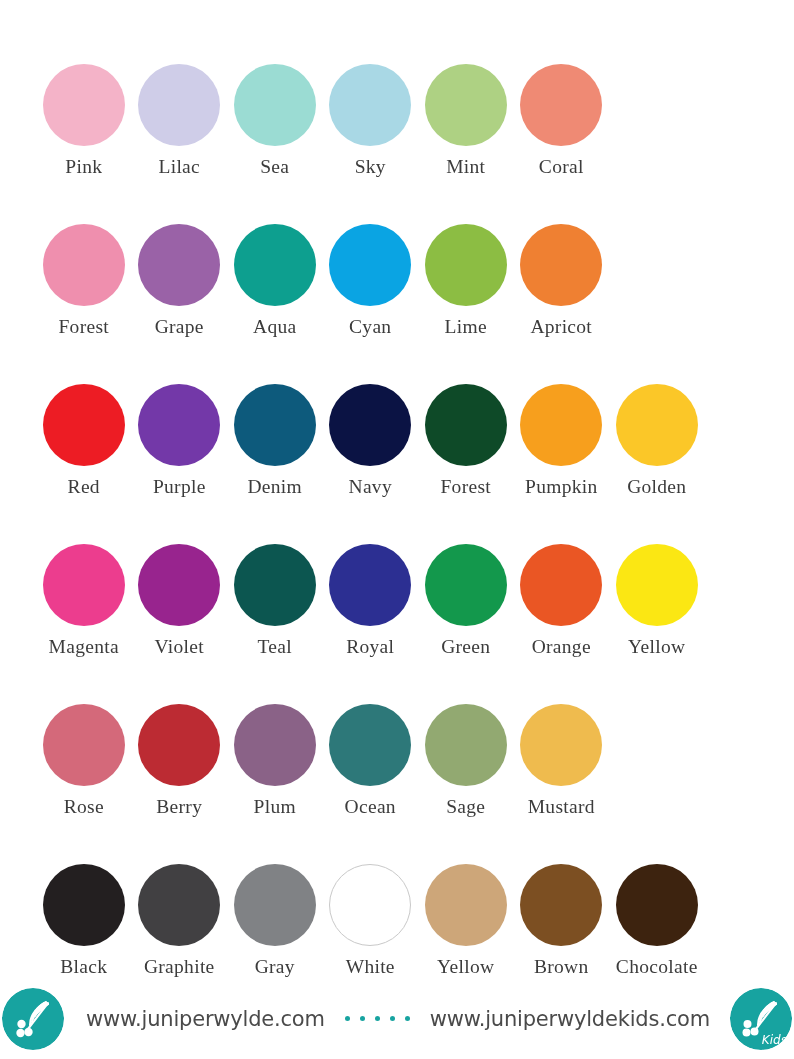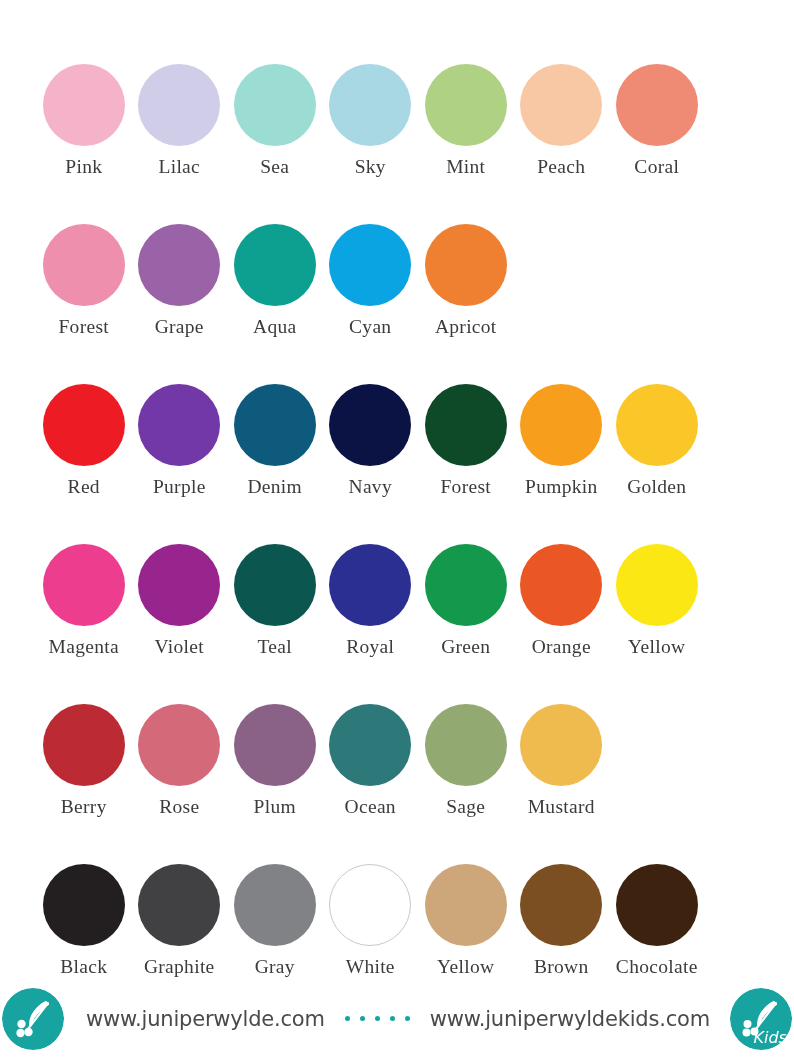--- a/index.html
+++ b/index.html
@@ -122,21 +122,21 @@
     height: 5px;
     border-radius: 50%;
     margin: 0 5px;
   }
 
   .logo-kids-text {
     position: absolute;
     right: 5px;
     bottom: 3px;
     font-family: "DejaVu Sans", sans-serif;
-    font-size: 16px;
+    font-size: 12px;
     color: #ffffff;
     font-style: italic;
     margin-top: 40px;
   }
 </style>
 </head>
 <body>
 
 <div id="palette-sheet">
 
@@ -156,24 +156,20 @@
         </div>
         <div class="swatch-cell">
           <div class="swatch-dot" style="background: rgb(169, 216, 229);"></div>
           <div class="swatch-label">Sky</div>
         </div>
         <div class="swatch-cell">
           <div class="swatch-dot" style="background: rgb(174, 209, 131);"></div>
           <div class="swatch-label">Mint</div>
         </div>
         <div class="swatch-cell">
-          <div class="swatch-dot" style="background: rgb(248, 200, 164);"></div>
-          <div class="swatch-label">Peach</div>
-        </div>
-        <div class="swatch-cell">
           <div class="swatch-dot" style="background: rgb(239, 138, 116);"></div>
           <div class="swatch-label">Coral</div>
         </div>
       </div>
       <div class="swatch-row">
         <div class="swatch-cell">
           <div class="swatch-dot" style="background: rgb(239, 143, 174);"></div>
           <div class="swatch-label">Forest</div>
         </div>
         <div class="swatch-cell">
@@ -182,20 +178,24 @@
         </div>
         <div class="swatch-cell">
           <div class="swatch-dot" style="background: rgb(13, 159, 143);"></div>
           <div class="swatch-label">Aqua</div>
         </div>
         <div class="swatch-cell">
           <div class="swatch-dot" style="background: rgb(10, 164, 227);"></div>
           <div class="swatch-label">Cyan</div>
         </div>
         <div class="swatch-cell">
+          <div class="swatch-dot" style="background: rgb(140, 189, 67);"></div>
+          <div class="swatch-label">Lime</div>
+        </div>
+        <div class="swatch-cell">
           <div class="swatch-dot" style="background: rgb(239, 128, 50);"></div>
           <div class="swatch-label">Apricot</div>
         </div>
       </div>
       <div class="swatch-row">
         <div class="swatch-cell">
           <div class="swatch-dot" style="background: rgb(237, 28, 36);"></div>
           <div class="swatch-label">Red</div>
         </div>
         <div class="swatch-cell">
@@ -248,26 +248,26 @@
           <div class="swatch-dot" style="background: rgb(234, 86, 36);"></div>
           <div class="swatch-label">Orange</div>
         </div>
         <div class="swatch-cell">
           <div class="swatch-dot" style="background: rgb(251, 231, 19);"></div>
           <div class="swatch-label">Yellow</div>
         </div>
       </div>
       <div class="swatch-row">
         <div class="swatch-cell">
+          <div class="swatch-dot" style="background: rgb(212, 105, 122);"></div>
+          <div class="swatch-label">Rose</div>
+        </div>
+        <div class="swatch-cell">
           <div class="swatch-dot" style="background: rgb(188, 43, 51);"></div>
           <div class="swatch-label">Berry</div>
-        </div>
-        <div class="swatch-cell">
-          <div class="swatch-dot" style="background: rgb(212, 105, 122);"></div>
-          <div class="swatch-label">Rose</div>
         </div>
         <div class="swatch-cell">
           <div class="swatch-dot" style="background: rgb(138, 98, 135);"></div>
           <div class="swatch-label">Plum</div>
         </div>
         <div class="swatch-cell">
           <div class="swatch-dot" style="background: rgb(45, 120, 121);"></div>
           <div class="swatch-label">Ocean</div>
         </div>
         <div class="swatch-cell">

